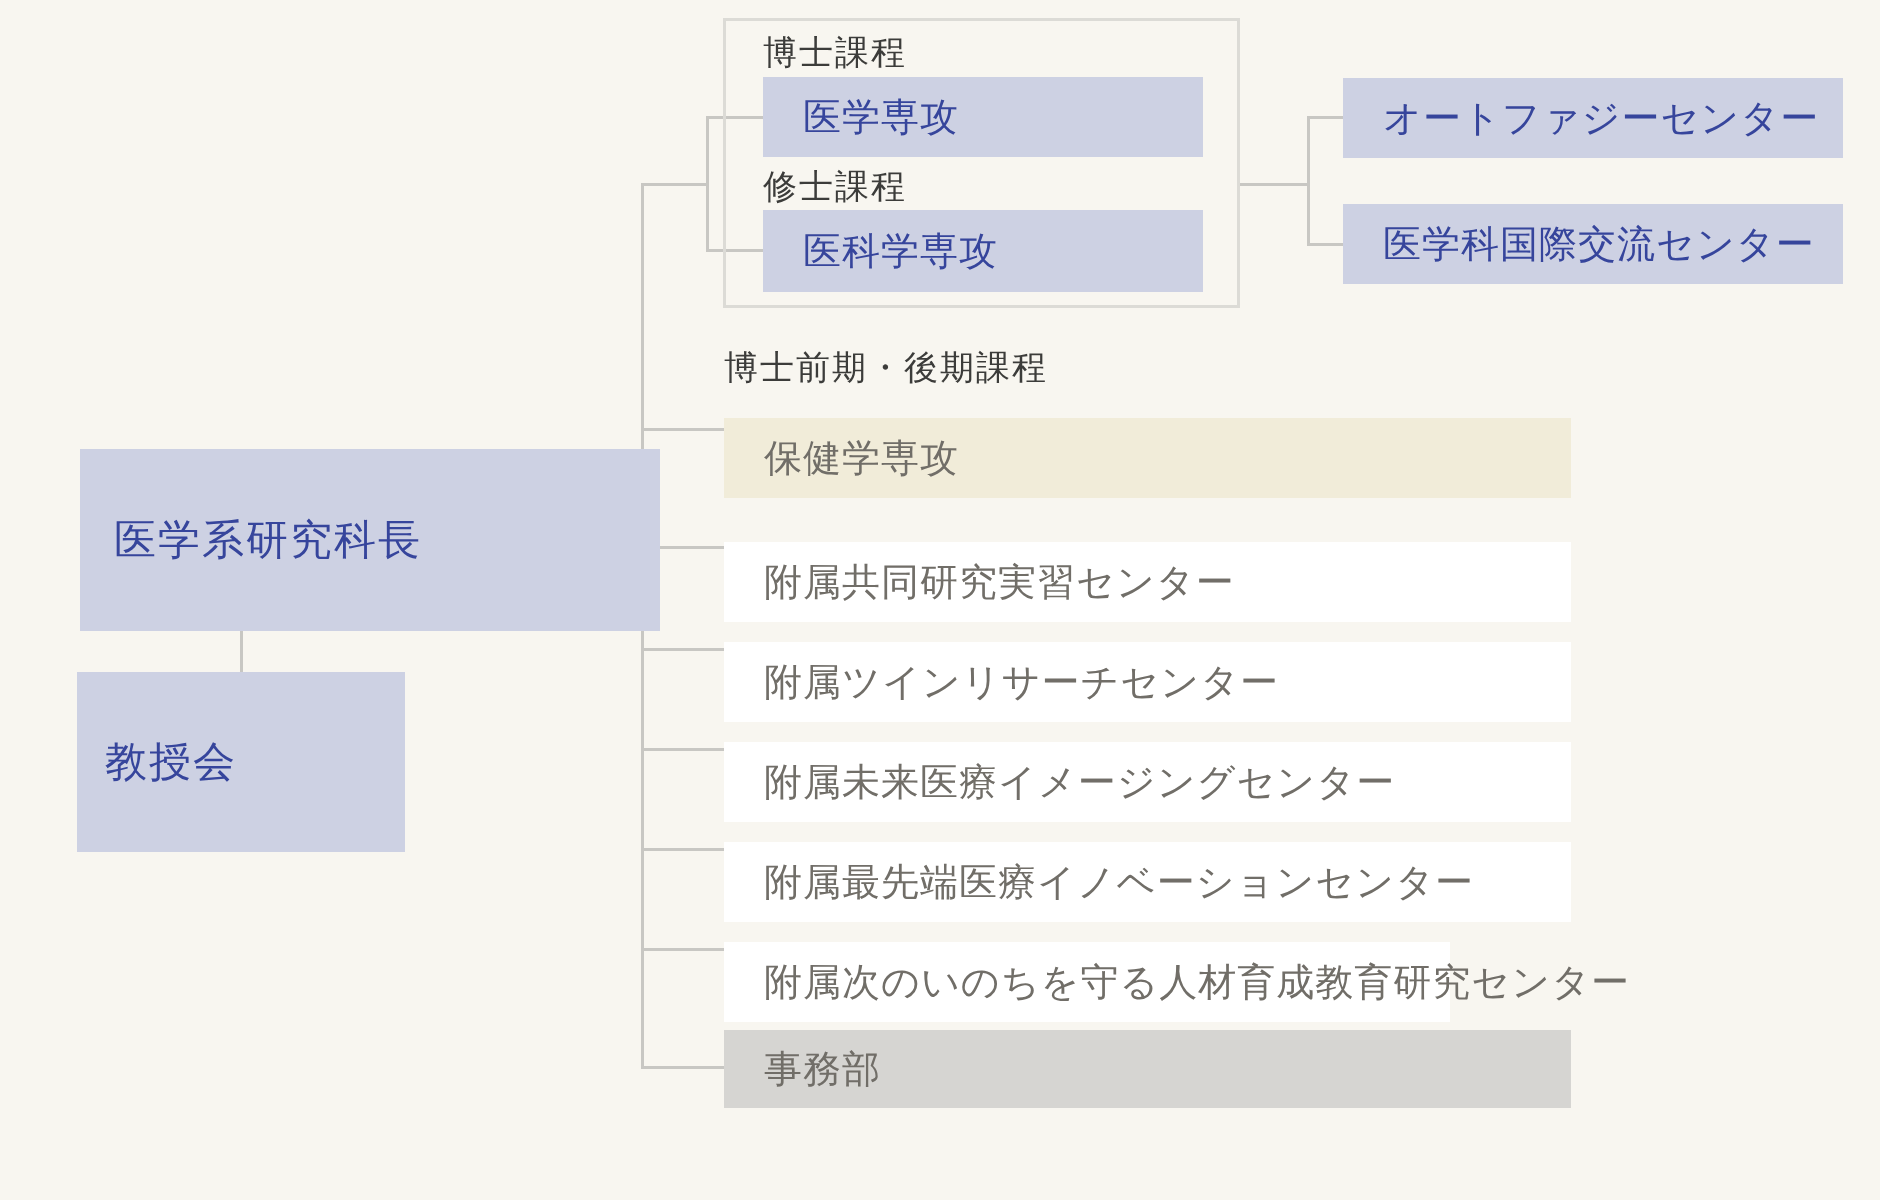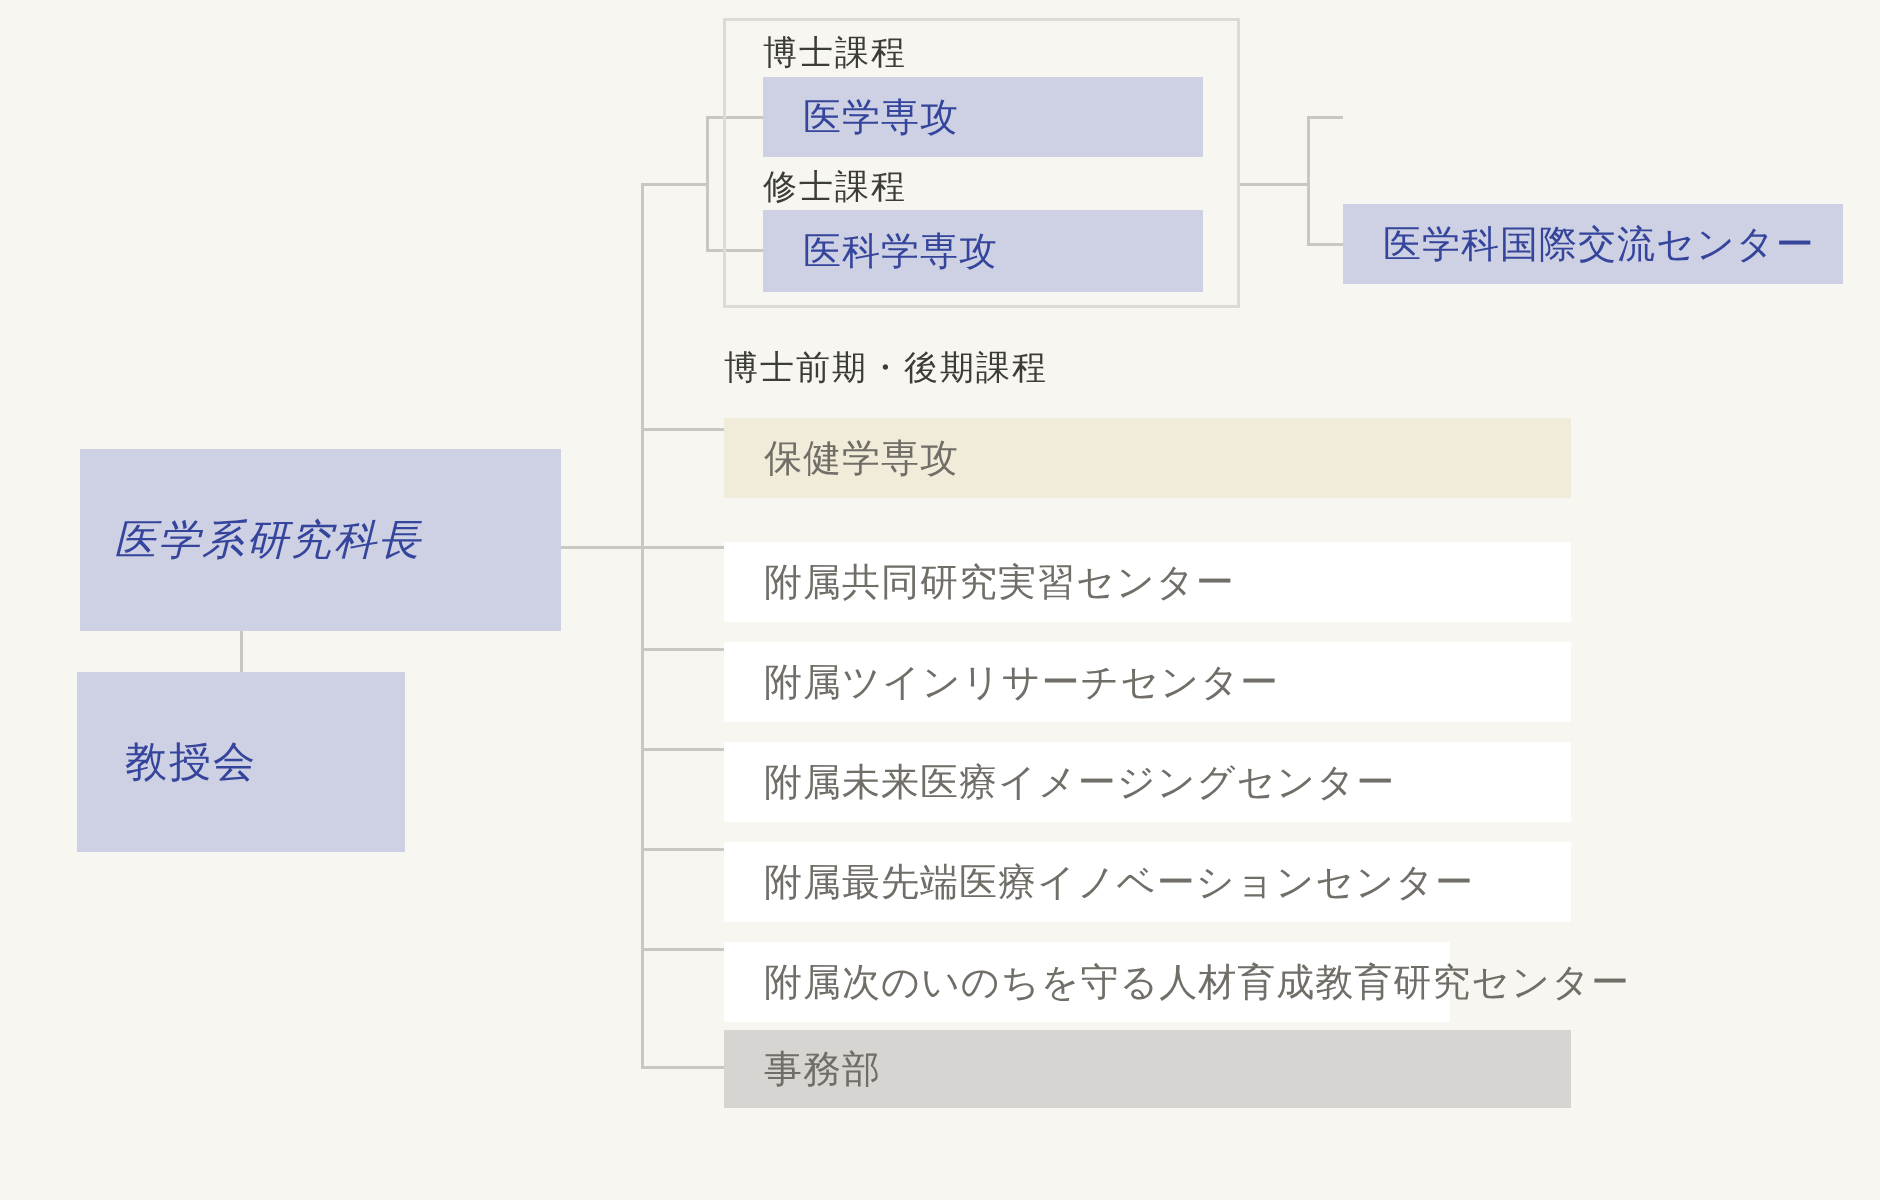--- a/index.html
+++ b/index.html
@@ -82,42 +82,45 @@
   <div class="line" style="left:1307px;top:116px;width:36px;height:3px;"></div>
   <div class="line" style="left:1307px;top:243px;width:36px;height:3px;"></div>
 
   <div class="line" style="left:641px;top:428px;width:83px;height:3px;"></div>
   <div class="line" style="left:641px;top:648px;width:83px;height:3px;"></div>
   <div class="line" style="left:641px;top:748px;width:83px;height:3px;"></div>
   <div class="line" style="left:641px;top:848px;width:83px;height:3px;"></div>
   <div class="line" style="left:641px;top:948px;width:83px;height:3px;"></div>
   <div class="line" style="left:641px;top:1066px;width:83px;height:3px;"></div>
 
-  <div class="box lav bigtext" style="left:80px;top:449px;width:481px;height:182px;padding-left:34px;font-style:italic;">
+  <div class="box lav bigtext" style="left:80px;top:449px;width:580px;height:182px;padding-left:34px;">
       <span>医学系研究科長</span>
     </div>
 
-  <div class="box lav bigtext" style="left:77px;top:672px;width:328px;height:180px;padding-left:48px;">
+  <div class="box lav bigtext" style="left:77px;top:672px;width:328px;height:180px;padding-left:28px;">
       <span>教授会</span>
     </div>
 
   <div class="group-box" style="left:723px;top:18px;width:517px;height:290px;"></div>
 
   <div class="chart-label" style="left:763px;top:30px;">博士課程</div>
 
   <div class="box lav indent40" style="left:763px;top:77px;width:440px;height:80px;">
       <span>医学専攻</span>
     </div>
 
   <div class="chart-label" style="left:763px;top:164px;">修士課程</div>
 
   <div class="box lav indent40" style="left:763px;top:210px;width:440px;height:82px;">
       <span>医科学専攻</span>
     </div>
 
+  <div class="box lav indent40" style="left:1343px;top:78px;width:500px;height:80px;">
+      <span>オートファジーセンター</span>
+    </div>
 
   <div class="box lav indent40" style="left:1343px;top:204px;width:500px;height:80px;">
       <span>医学科国際交流センター</span>
     </div>
 
   <div class="chart-label" style="left:724px;top:345px;">博士前期・後期課程</div>
 
   <div class="box beige indent40" style="left:724px;top:390px;width:847px;height:80px;">
       <span>保健学専攻</span>
     </div>

